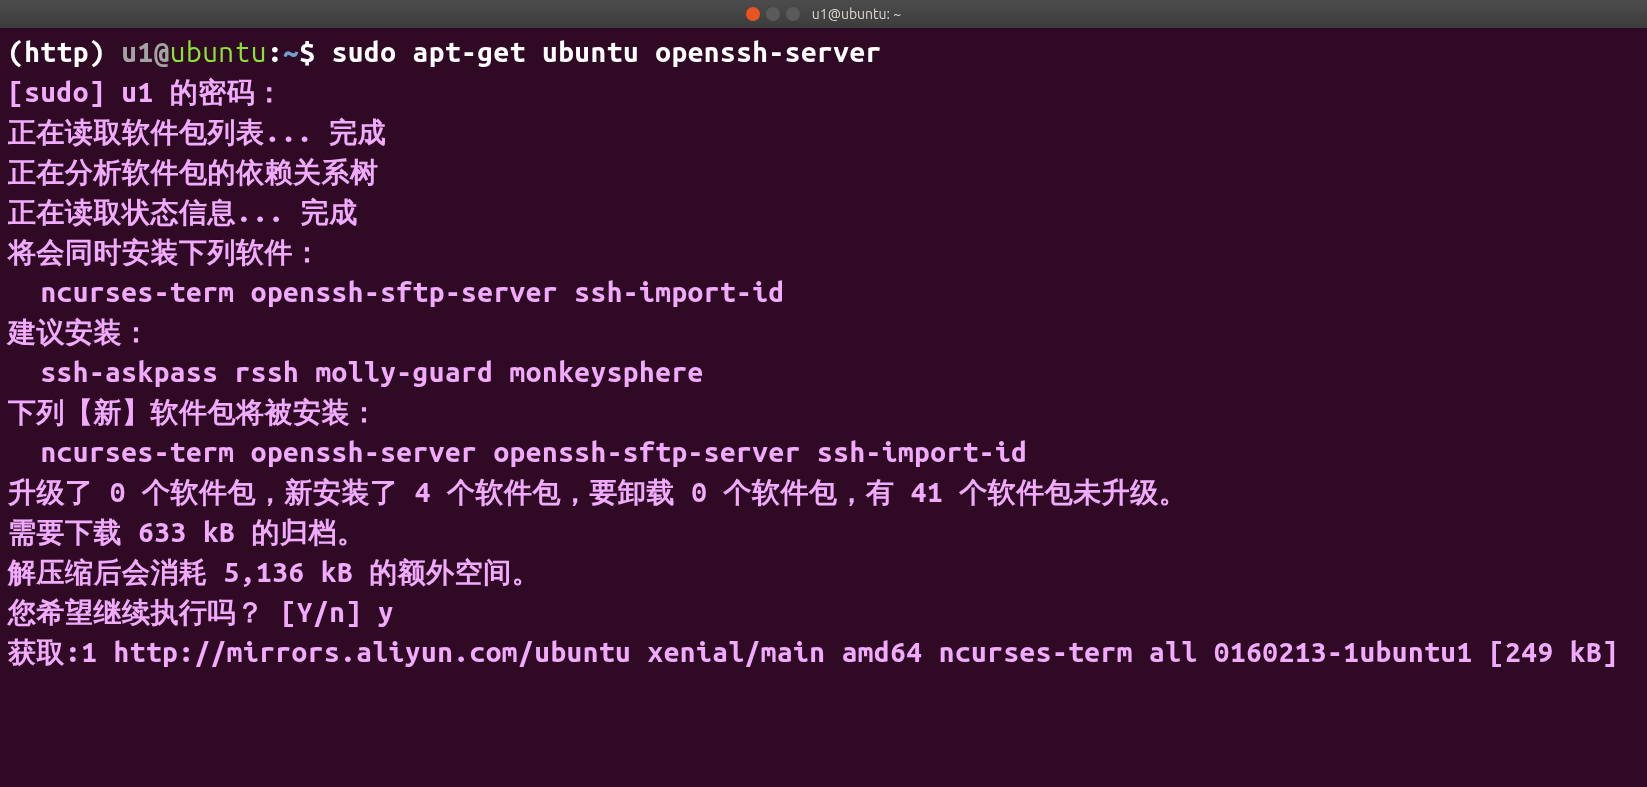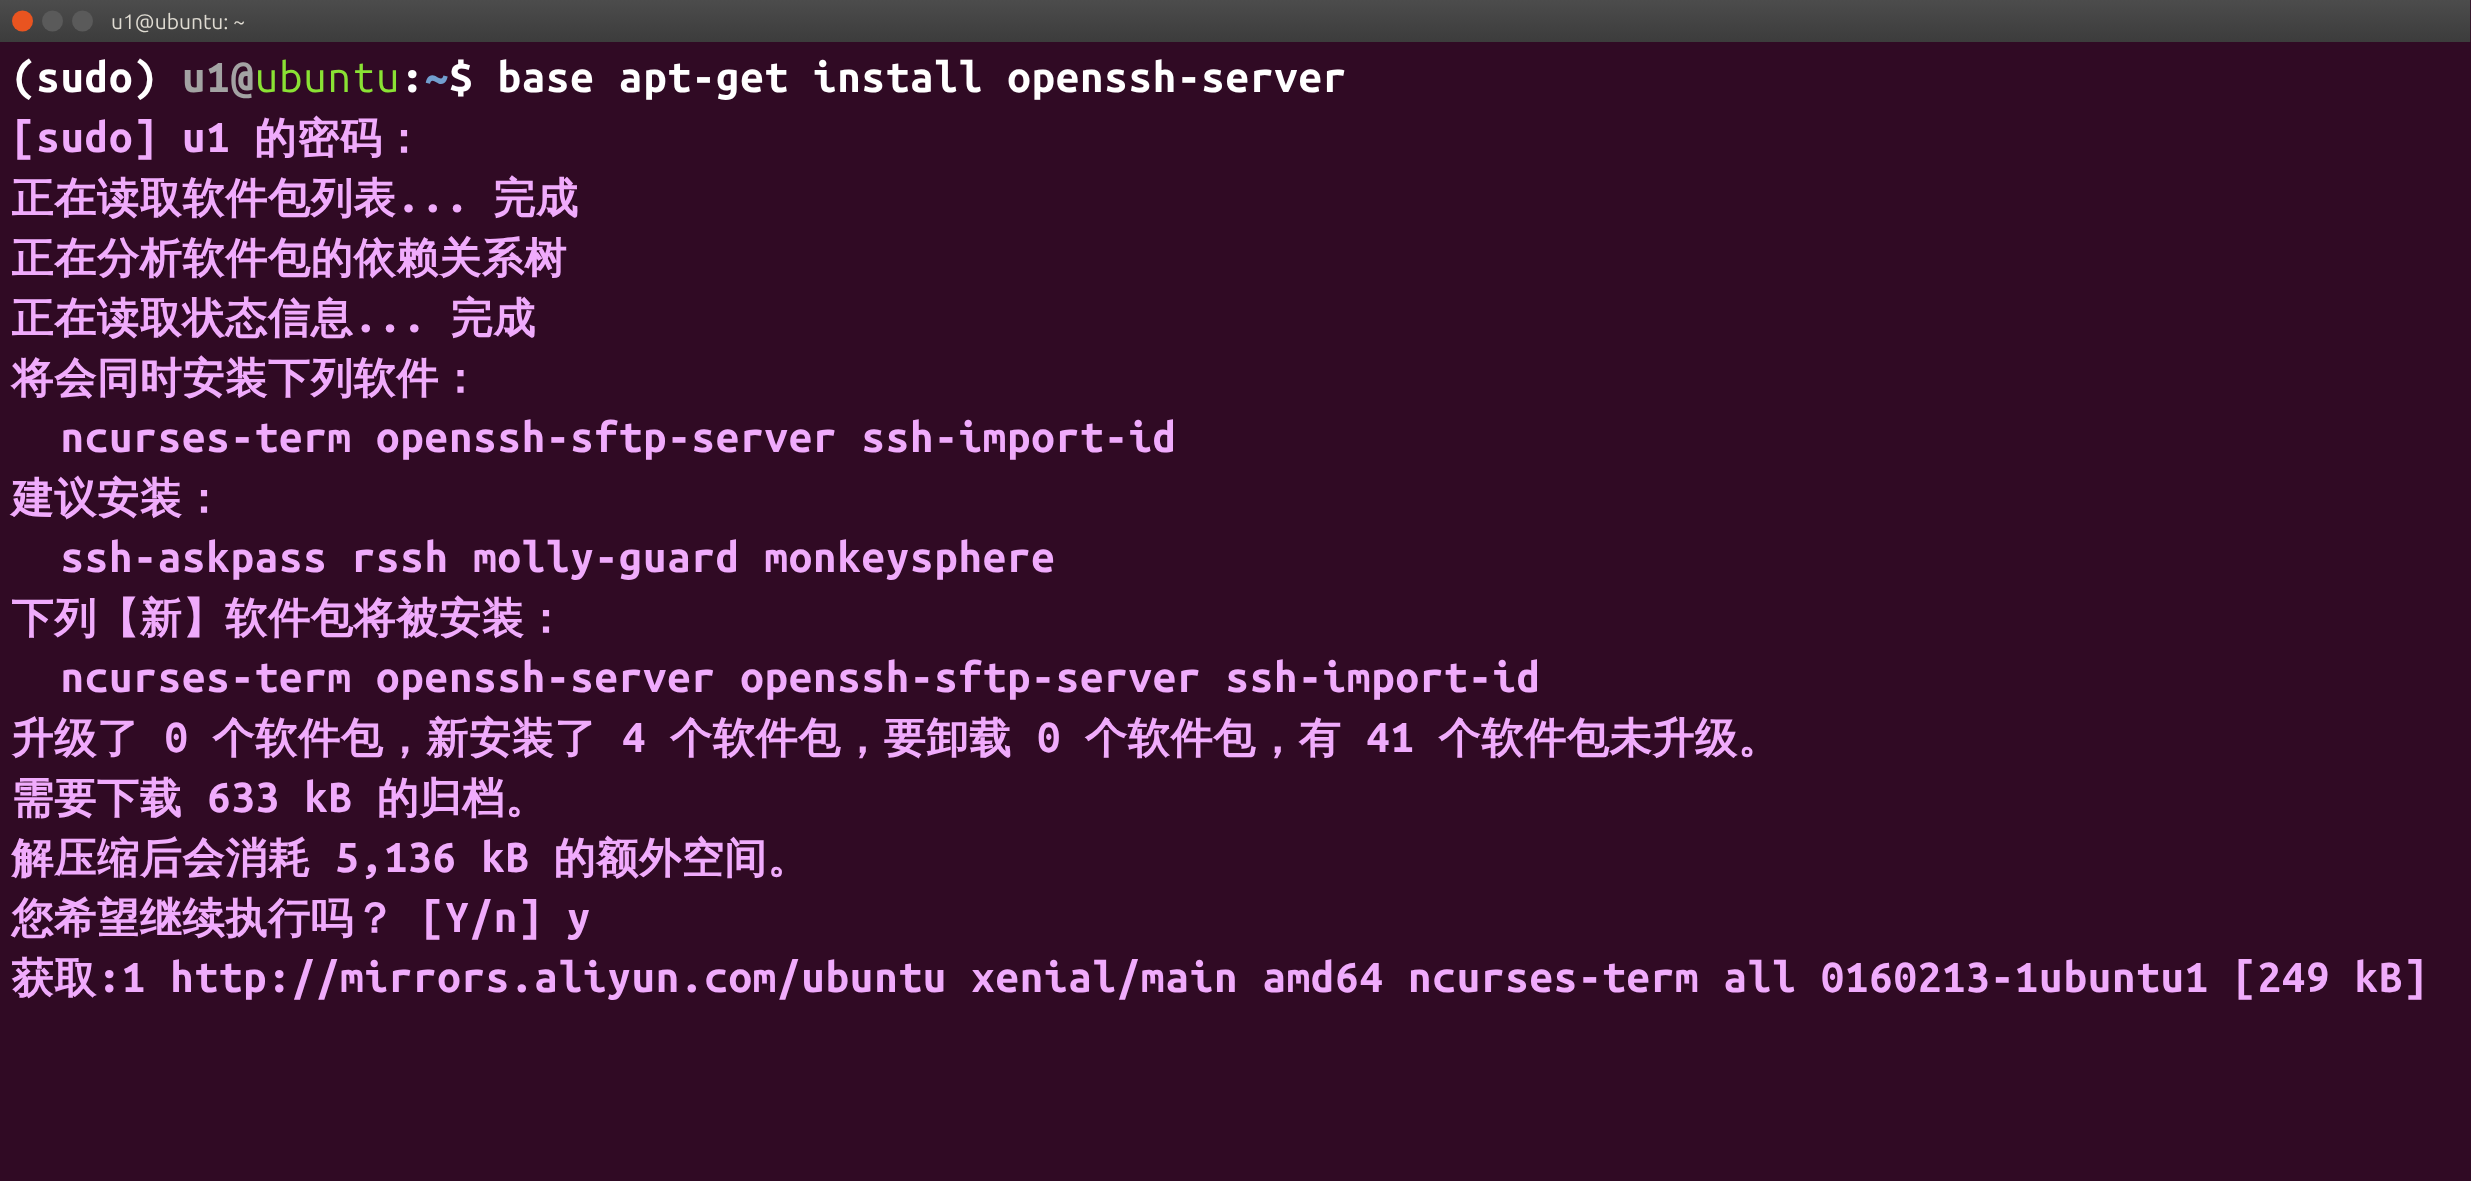--- a/index.html
+++ b/index.html
@@ -1,18 +1,19 @@
 <!DOCTYPE html>
 <html><head>
   <meta charset="utf-8">
   <style>
     * {
       margin: 0;
       padding: 0;
       box-sizing: border-box;
+      justify-content: center;
     }
     body {
       font-family: "Ubuntu Mono", "DejaVu Sans Mono", "Courier New", monospace;
       background: #300a24;
       color: #ffffff;
       width: 1647px;
       height: 787px;
       overflow: hidden;
     }
     .titlebar {
@@ -70,14 +71,14 @@
 
 <div class="titlebar">
   <div class="window-buttons">
     <div class="window-button btn-close"></div>
     <div class="window-button btn-min"></div>
     <div class="window-button btn-max"></div>
   </div>
   <span class="title-text">u1@ubuntu: ~</span>
 </div>
 
-<div class="terminal"><span><span class="prompt-base">(sudo) </span><span class="prompt-user">u1</span><span class="prompt-user">@</span><span class="prompt-host">ubuntu</span><span class="prompt-colon">:</span><span class="prompt-path">~</span><span class="prompt-dollar">$ </span><span class="command">base apt-get install openssh-server</span></span>
+<div class="terminal"><span><span class="prompt-base">(http) </span><span class="prompt-user">u1</span><span class="prompt-user">@</span><span class="prompt-host">ubuntu</span><span class="prompt-colon">:</span><span class="prompt-path">~</span><span class="prompt-dollar">$ </span><span class="command">sudo apt-get ubuntu openssh-server</span></span>
 <span class="output-line">[sudo] u1 的密码：</span><span class="output-line">正在读取软件包列表... 完成</span><span class="output-line">正在分析软件包的依赖关系树</span><span class="output-line">正在读取状态信息... 完成</span><span class="output-line">将会同时安装下列软件：</span><span class="output-line">  ncurses-term openssh-sftp-server ssh-import-id</span><span class="output-line">建议安装：</span><span class="output-line">  ssh-askpass rssh molly-guard monkeysphere</span><span class="output-line">下列【新】软件包将被安装：</span><span class="output-line">  ncurses-term openssh-server openssh-sftp-server ssh-import-id</span><span class="output-line">升级了 0 个软件包，新安装了 4 个软件包，要卸载 0 个软件包，有 41 个软件包未升级。</span><span class="output-line">需要下载 633 kB 的归档。</span><span class="output-line">解压缩后会消耗 5,136 kB 的额外空间。</span><span class="output-line">您希望继续执行吗？ [Y/n] y</span><span class="output-line">获取:1 http://mirrors.aliyun.com/ubuntu xenial/main amd64 ncurses-term all 0160213-1ubuntu1 [249 kB]</span></div>
 
 </body></html>

